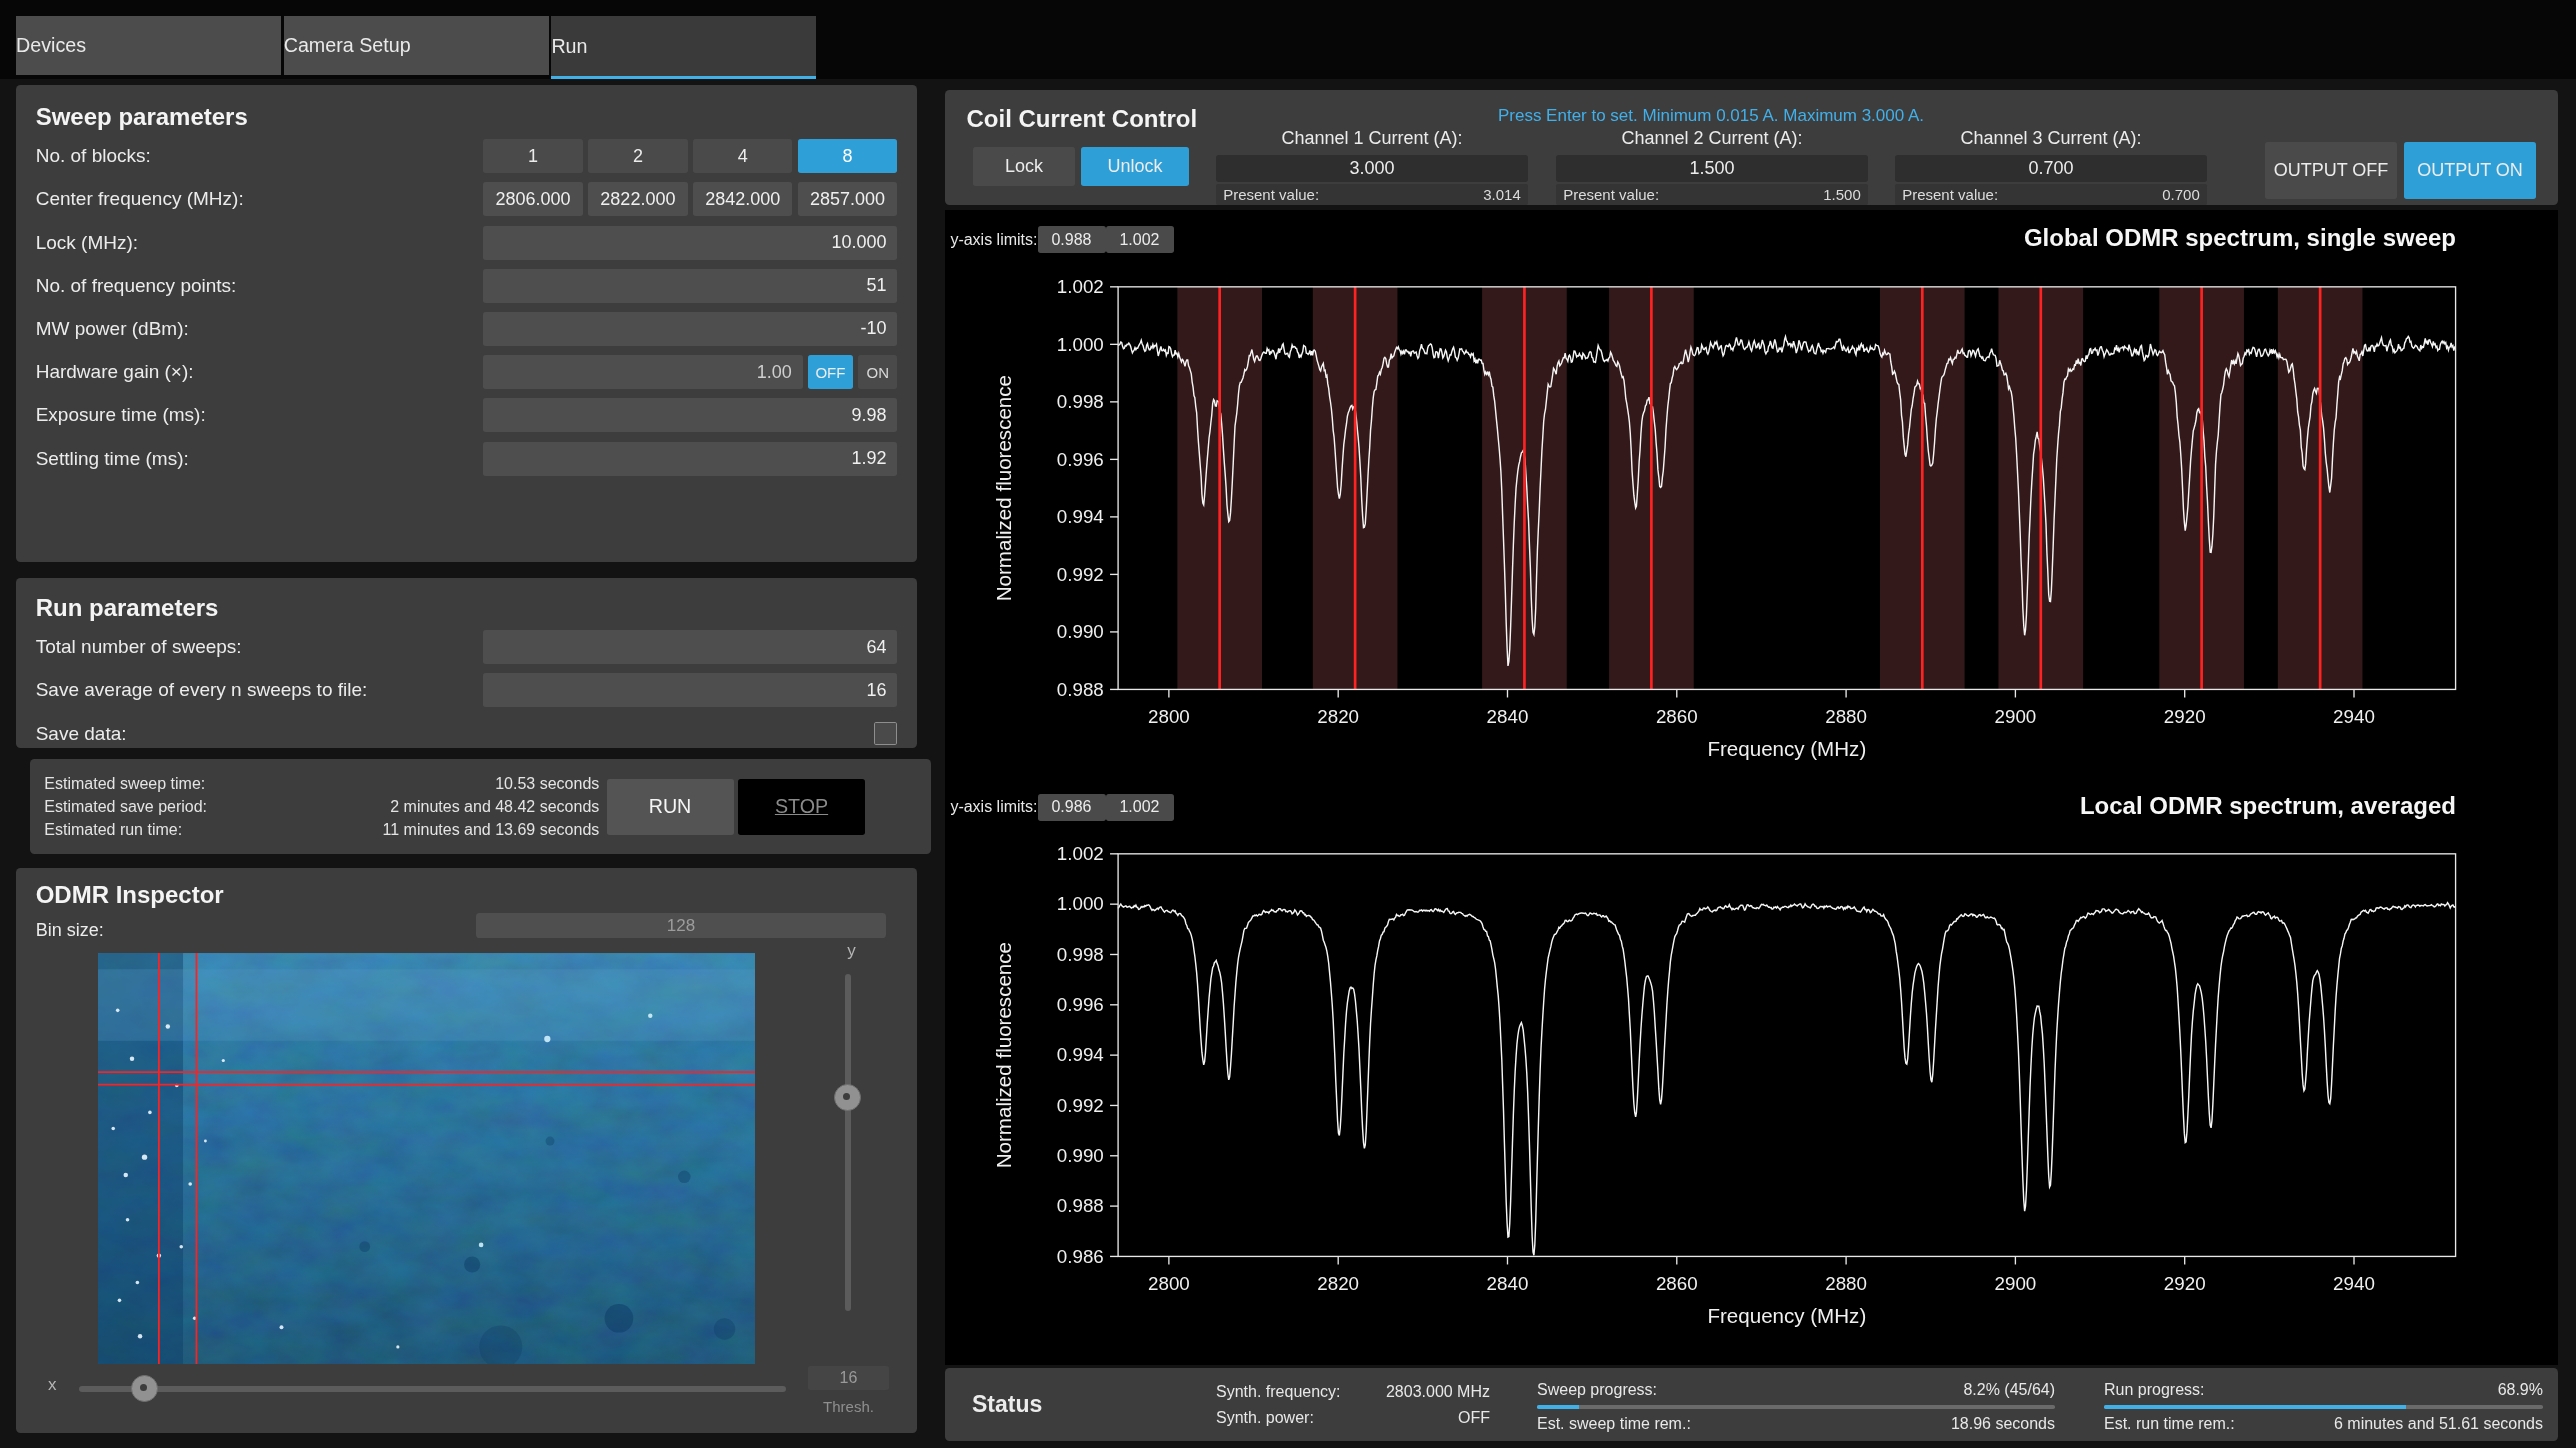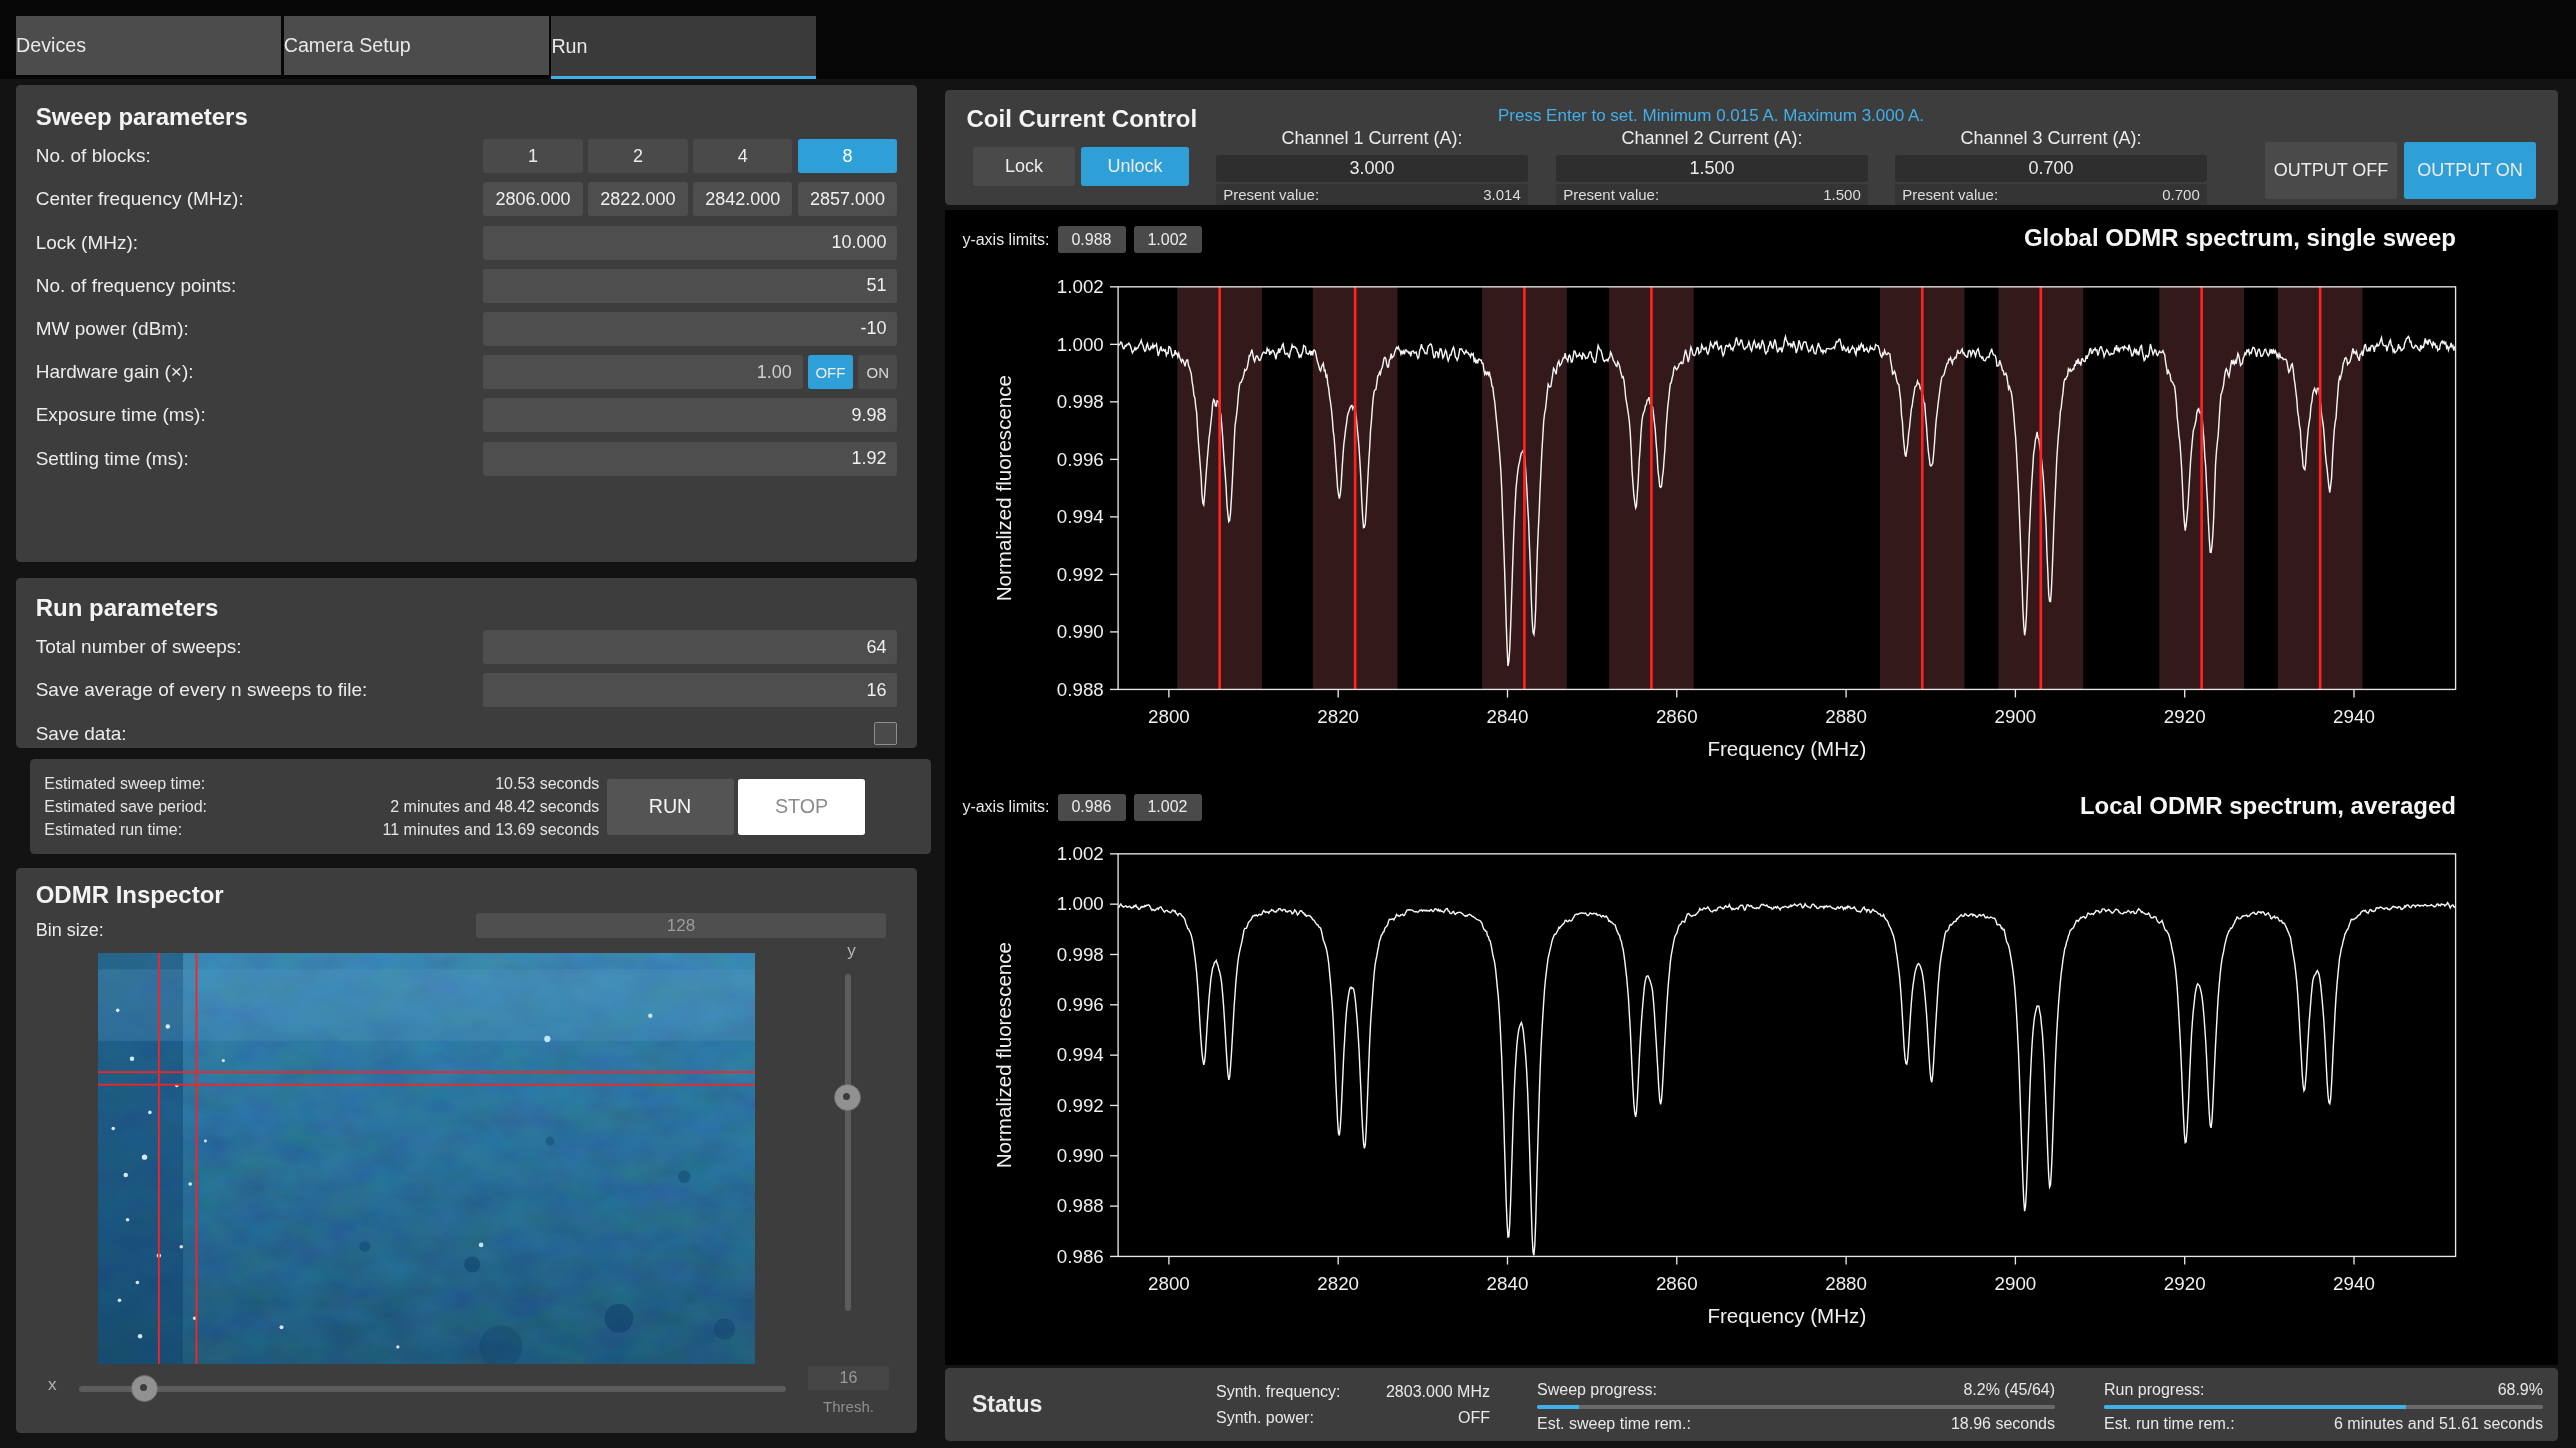--- a/index.html
+++ b/index.html
@@ -35,21 +35,21 @@
   .toggle-btn.off { width:45px; background:#2f9fd8; }
   .toggle-btn.on  { width:39px; background:#4a4a4a; color:#d8d8d8; }
   .checkbox { width:23px; height:23px; background:#4a4a4a; border:0.9px solid #8e8e8e; border-radius:1.8px; cursor:pointer; }
 
   
   #est-panel { padding:12.5px 14.3px; }
   .est-row { display:flex; justify-content:space-between; width:555px; font-size:16px; line-height:23px; color:#e4e4e4; }
   .est-btns { position:absolute; right:66px; top:19.7px; display:flex; gap:4.5px; }
   .big-btn { width:127px; height:56px; border-radius:2.7px; display:flex; align-items:center; justify-content:center; font-size:19.7px; cursor:pointer; }
   .big-btn.run  { background:#545454; color:#f5f5f5; }
-  .big-btn.stop { background:#ffffff; color:#8b8b8b; }
+  .big-btn.stop { background:#000000; color:#8b8b8b;text-decoration:underline; }
 
   
   #inspector-panel > * { position:absolute; }
   .insp-title { left:19.7px; top:12.5px; }
   .bin-label { left:19.7px; top:52px; font-size:18px; }
   .bin-track { left:460px; top:45px; width:410px; height:25px; background:#4f4f4f; border-radius:3.6px; display:flex; align-items:center; justify-content:center; color:#9c9c9c; font-size:17px; cursor:pointer; }
   .cam-wrap { left:82px; top:85px; width:657px; height:411px; background:#123a60; cursor:crosshair; }
   .axis-letter { color:#b5b5b5; font-size:17px; }
   #y-letter { left:824px; top:73px; width:23px; text-align:center; }
   #x-letter { left:32px; top:507px; }
@@ -74,21 +74,21 @@
   .chan-label { text-align:center; font-size:18px; }
   .chan-field { margin-top:5.4px; height:27px; background:#2e2e2e; border-radius:2.7px; display:flex; align-items:center; justify-content:center; font-size:18px; cursor:text; }
   .chan-present { display:flex; justify-content:space-between; font-size:15px; color:#dcdcdc; margin-top:2.7px; background:#343434; padding:1.8px 7.2px; border-radius:1.8px; }
   .out-btn { top:52px; height:57px; width:132px; border-radius:2.7px; display:flex; align-items:center; justify-content:center; font-size:18px; cursor:pointer; position:absolute; }
   .out-btn.off { left:1320px; background:#4a4a4a; }
   .out-btn.on  { left:1459px; background:#2f9fd8; }
 
   
   #charts-bg { position:absolute; top:125px; left:0; width:1613px; height:1155px; background:#000; }
   .chart-header { position:absolute; left:0; width:1613px; height:38px; }
-  .ylim-group { position:absolute; left:5.4px; top:3.6px; display:flex; align-items:center; gap:8px;margin-left:12px; }
+  .ylim-group { position:absolute; left:5.4px; top:3.6px; display:flex; align-items:center; gap:0; }
   .ylim-label { font-size:16px; color:#e8e8e8; }
   .mini-field { width:68px; height:27px; background:#4a4a4a; border-radius:2.7px; display:flex; align-items:center; justify-content:center; font-size:16px; cursor:text; }
   .chart-title { position:absolute; right:102px; top:1.8px; font-size:24px; font-weight:bold; color:#f6f6f6; }
   .chart-svg { position:absolute; left:0; }
   svg text { font-family:"Liberation Sans",sans-serif; }
 
   
   #status-panel { top:1283px; left:0; width:1613px; height:73px; }
   #status-panel > * { position:absolute; }
   .status-title { left:27px; top:23px; font-size:23px; font-weight:bold; }

